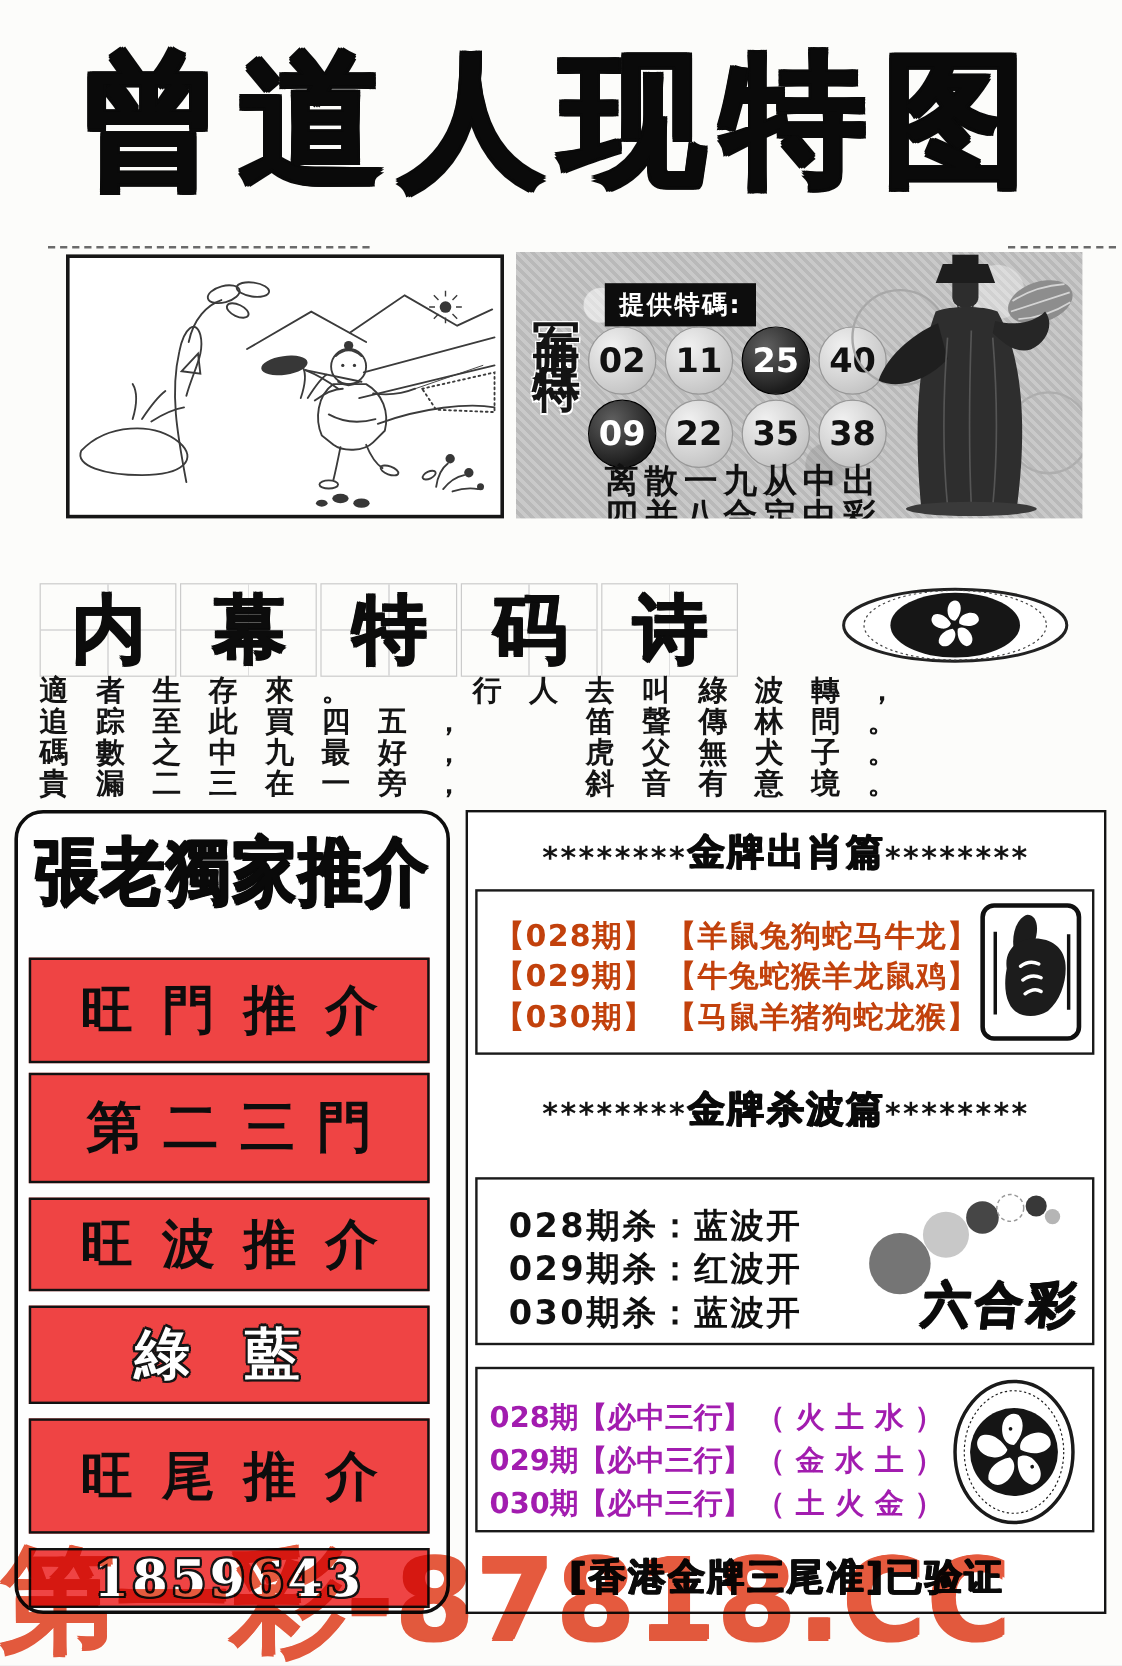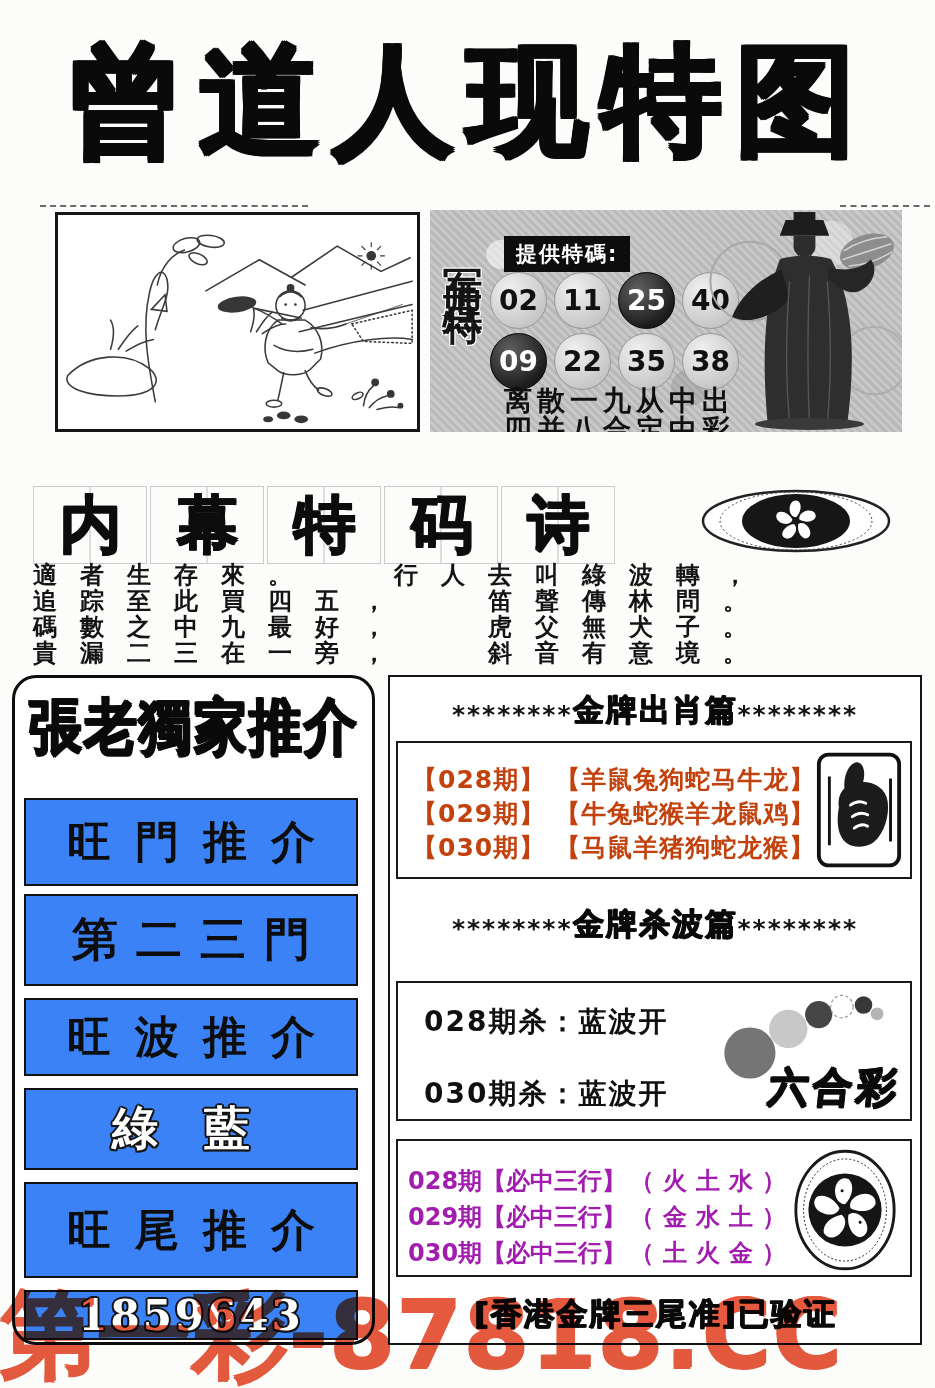--- a/index.html
+++ b/index.html
@@ -61,21 +61,21 @@
     color:#141414;white-space:nowrap;}
 
   
   .left-col{position:absolute;left:12px;top:675px;width:363px;height:670px;
     border:3.5px solid #0d0d0d;border-radius:24px;box-sizing:border-box;background:#fefefe;}
   .left-header{position:absolute;top:8px;left:0;width:100%;text-align:center;
     font-size:53px;font-weight:900;letter-spacing:2px;color:#0a0a0a;white-space:nowrap;
     transform:scaleY(1.15);transform-origin:top;
     text-shadow:1.5px 0 #0a0a0a,0 1.5px #0a0a0a,1.5px 1.5px #0a0a0a,-1px 0 #0a0a0a;}
   .lbox{position:absolute;left:9px;width:334px;border:2.5px solid #121212;box-sizing:border-box;
-    display:flex;align-items:center;justify-content:center;background:#3b82f6;
+    display:flex;align-items:center;justify-content:center;background:#ef4444;
     font-weight:900;color:#0d0d0d;white-space:nowrap;}
   .lbox-1{top:120px;height:88px;font-size:44px;letter-spacing:24px;padding-left:24px;}
   .lbox-2{top:216px;height:92px;font-size:46px;letter-spacing:18px;padding-left:18px;}
   .lbox-3{top:320px;height:78px;font-size:44px;letter-spacing:24px;padding-left:24px;}
   .lbox-4{top:410px;height:82px;font-size:46px;letter-spacing:46px;padding-left:26px;}
   .lbox-5{top:504px;height:96px;font-size:44px;letter-spacing:24px;padding-left:24px;}
   .lbox-6{top:612px;height:50px;font-size:42px;letter-spacing:3px;font-family:"DejaVu Serif",serif;}
   .lbox[data-style="outline"]{color:#fff;
     text-shadow:2px 0 #151515,-2px 0 #151515,0 2px #151515,0 -2px #151515,
       1.5px 1.5px #151515,-1.5px 1.5px #151515,1.5px -1.5px #151515,-1.5px -1.5px #151515;}
@@ -283,20 +283,21 @@
         <path d="M24,58 C22,44 30,34 44,32 C60,30 73,38 75,52 C77,66 72,85 60,95 C47,103 31,100 26,88 C22,80 22,68 24,58 Z" fill="#1c1c1c"></path>
         <path d="M36,56 q8,-6 16,-2 M38,68 q8,-6 16,-2 M40,80 q8,-6 14,-2" stroke="#fff" stroke-width="3" fill="none" stroke-linecap="round"></path>
       </svg>
     </div>
 
     <div class="sec-header sec-h2">
       <span class="stars">********</span><span class="sec-title">金牌杀波篇</span><span class="stars">********</span>
     </div>
     <div class="gold-box gbox-2">
       <div class="wave-row wr-0">028期杀：蓝波开</div>
+      <div class="wave-row wr-1">029期杀：红波开</div>
       <div class="wave-row wr-2">030期杀：蓝波开</div>
       <svg class="circles-icon" viewBox="0 0 205 115">
         <circle cx="38" cy="80" r="32" fill="#757575"></circle>
         <circle cx="86" cy="50" r="24" fill="#c8c8c8"></circle>
         <circle cx="124" cy="32" r="17" fill="#464646"></circle>
         <circle cx="153" cy="22" r="14" fill="#fff" stroke="#999" stroke-width="1.5" stroke-dasharray="4 3"></circle>
         <circle cx="180" cy="20" r="11" fill="#383838"></circle>
         <circle cx="197" cy="31" r="8" fill="#b5b5b5"></circle>
       </svg>
       <div class="liuhecai">六合彩</div>

